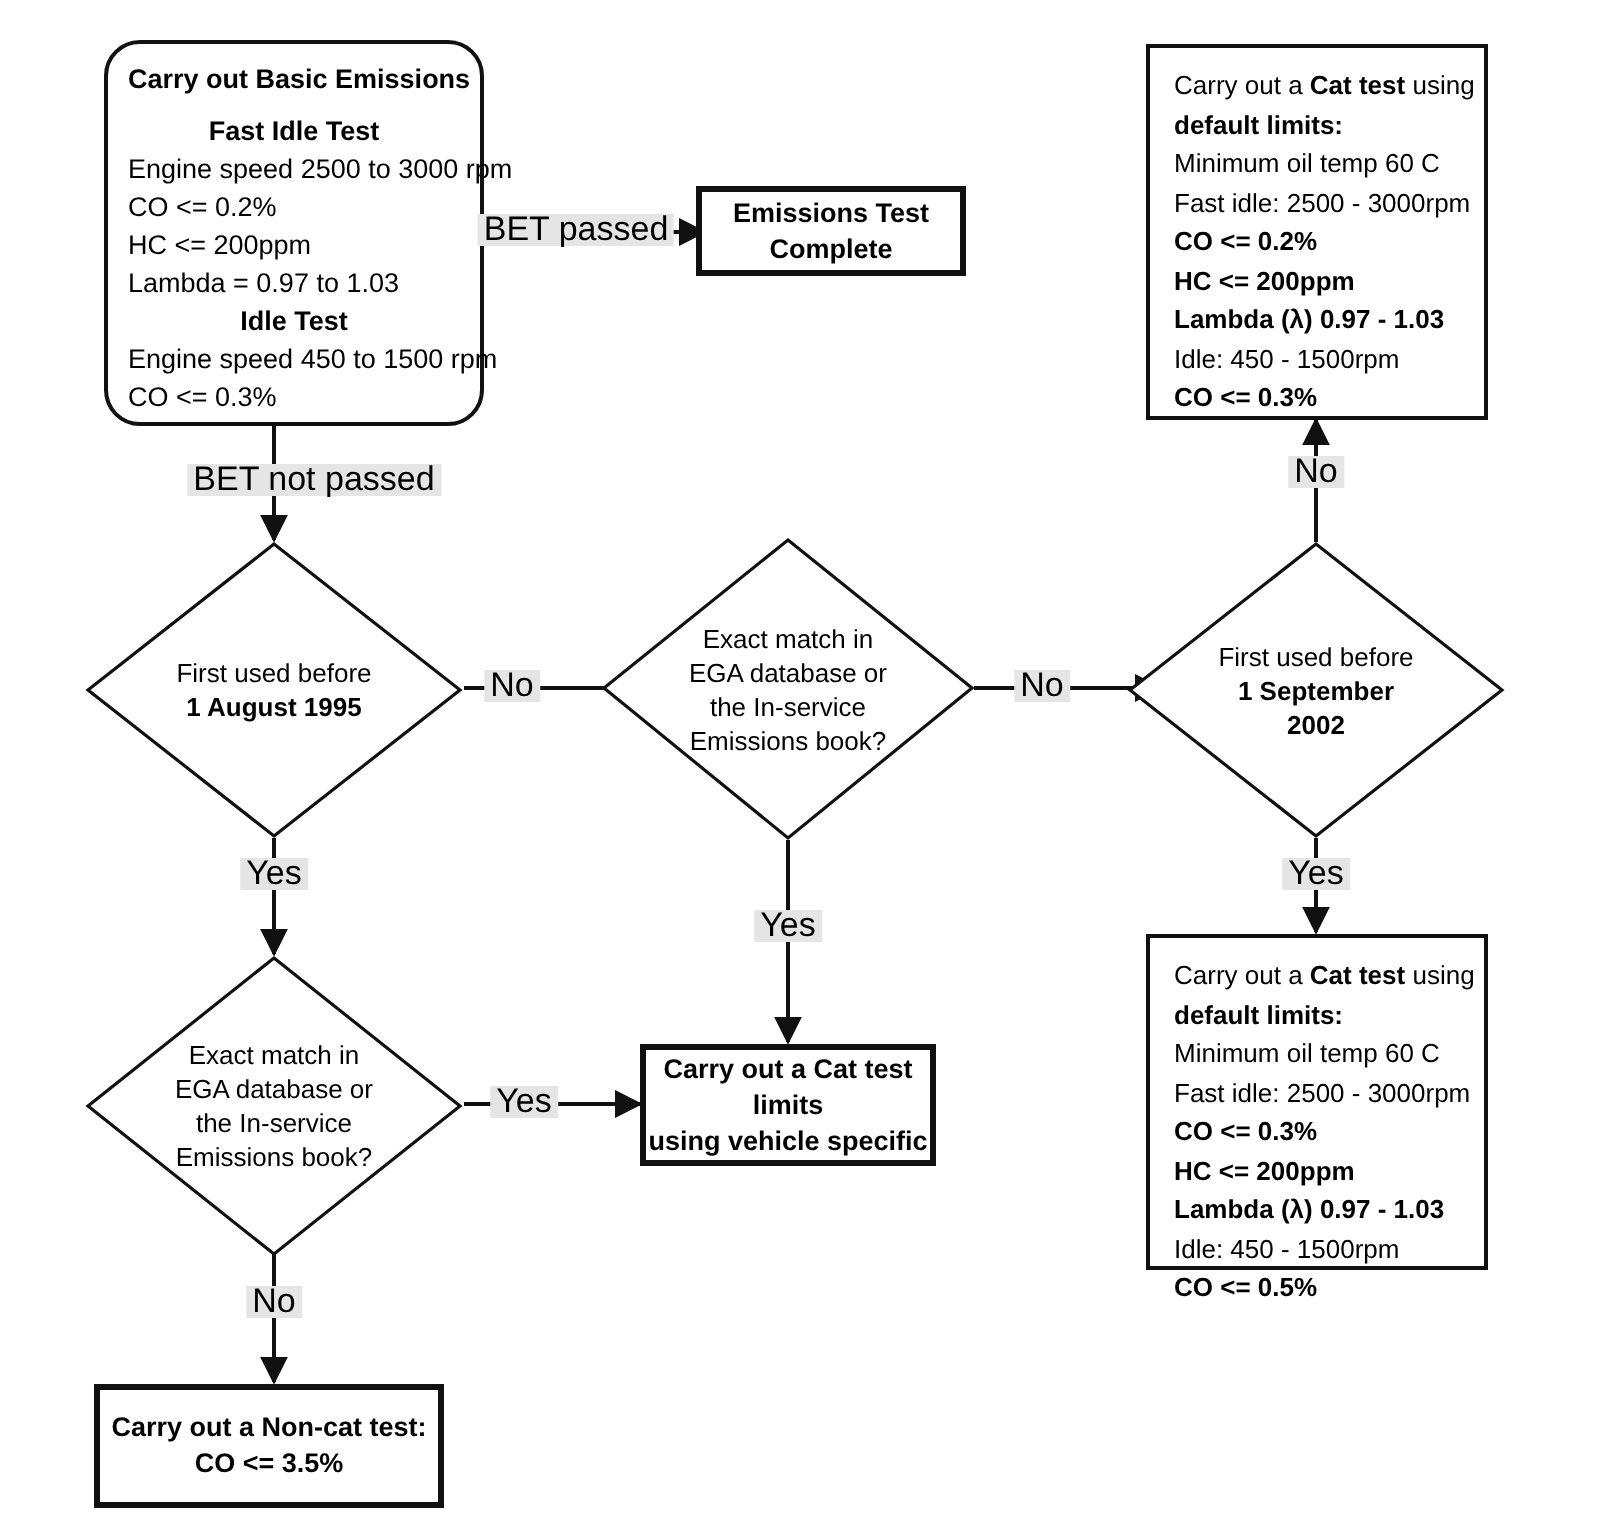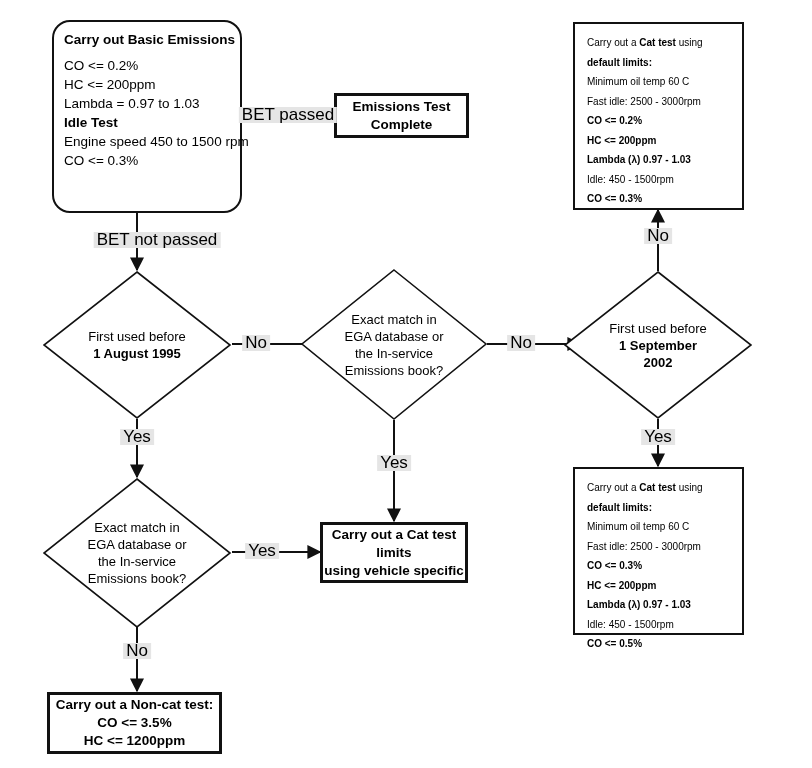--- a/index.html
+++ b/index.html
@@ -35,21 +35,21 @@
   .bet-box {
     border: 2.5px solid #111111;
     border-radius: 18px;
     padding: 8px 10px 10px 10px;
   }
   .bet-box .line {
     font-size: 13.5px;
     line-height: 19px;
     white-space: nowrap;
   }
-  .bet-box .ctr { text-align: left; }
+  .bet-box .ctr { text-align: center; }
   .bet-box .hdr { font-weight: bold; }
   .bet-box .gap { height: 7px; }
   
   .proc {
     border: 3px solid #111111;
     display: flex;
     align-items: center;
     justify-content: center;
     text-align: center;
     font-weight: bold;
@@ -57,21 +57,21 @@
     line-height: 18px;
   }
   .proc.thin {
     border-width: 2px;
     font-weight: normal;
     display: block;
     text-align: left;
     padding: 9px 12px;
   }
   .proc.thin .line {
-    font-size: 10px;
+    font-size: 13px;
     line-height: 19.5px;
     white-space: nowrap;
   }
   .proc.thin .b { font-weight: bold; }
   
   .diamond {
     position: absolute;
   }
   .diamond svg {
     position: absolute;
@@ -132,29 +132,31 @@
 
       <path d="M 232 552 L 320 552" marker-end="url(#arrow)"></path>
 
       <path d="M 137 627 L 137 691" marker-end="url(#arrow)"></path>
     </g>
   </svg>
 
   <div class="node bet-box" style="left:52px; top:20px; width:190px; height:193px;">
     <div class="line ctr hdr">Carry out Basic Emissions</div>
     <div class="gap"></div>
+    <div class="line ctr hdr">Fast Idle Test</div>
+    <div class="line">Engine speed 2500 to 3000 rpm</div>
     <div class="line">CO &lt;= 0.2%</div>
     <div class="line">HC &lt;= 200ppm</div>
     <div class="line">Lambda = 0.97 to 1.03</div>
     <div class="line ctr hdr">Idle Test</div>
     <div class="line">Engine speed 450 to 1500 rpm</div>
     <div class="line">CO &lt;= 0.3%</div>
   </div>
 
-  <div class="node proc" style="left:334px; top:93px; width:135px; height:45px;">
+  <div class="node proc" style="left:348px; top:93px; width:135px; height:45px;">
     <div>
       <div>Emissions Test</div>
       <div>Complete</div>
     </div>
   </div>
 
   <div class="node proc thin" style="left:573px; top:22px; width:171px; height:188px;">
     <div class="line">
       <span>Carry out a </span><span class="b">Cat test</span><span> using</span>
     </div>
@@ -187,21 +189,20 @@
       <div>Carry out a Cat test</div>
       <div>limits</div>
       <div>using vehicle specific</div>
     </div>
   </div>
 
   <div class="node proc" style="left:47px; top:692px; width:175px; height:62px;">
     <div>
       <div>Carry out a Non-cat test:</div>
       <div>CO &lt;= 3.5%</div>
-      <div>HC &lt;= 1200ppm</div>
     </div>
   </div>
 
   <div class="diamond" style="left:42px; top:270px; width:190px; height:150px;">
     <svg width="190" height="150">
       <polygon points="95,2 188,75 95,148 2,75" fill="#ffffff" stroke="#111111" stroke-width="1.6"></polygon>
     </svg>
     <div class="dlabel">
       <div>
         <div>First used before</div>

